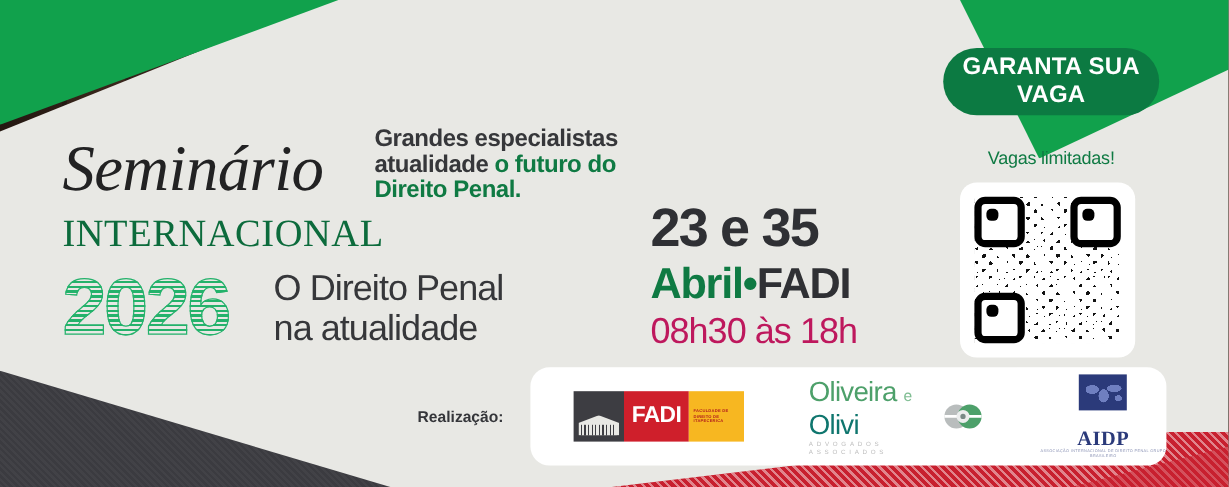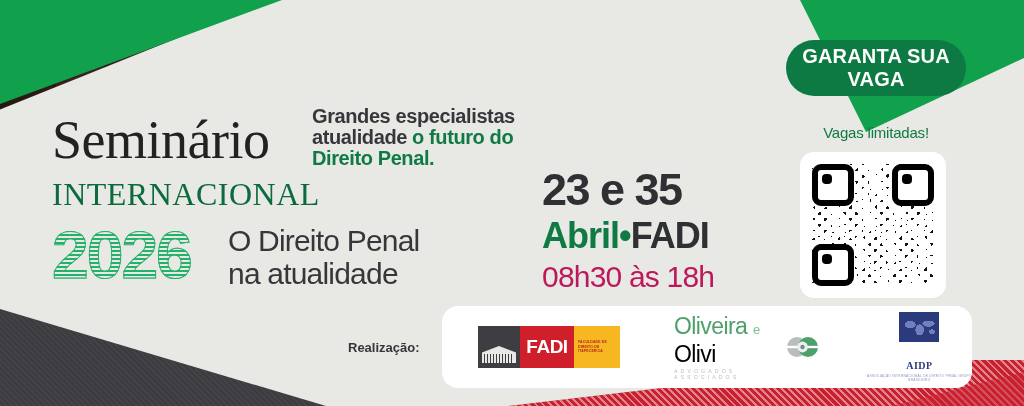--- a/index.html
+++ b/index.html
@@ -146,20 +146,21 @@
     left: 52px; top: 112px;
     width: 470px;
   }
   .t-seminario {
     font-family: "Liberation Serif", serif;
     font-size: 54px;
     line-height: 56px;
     color: #222223;
     letter-spacing: -0.5px;
     margin: 0;
+    font-style: italic;
   }
   .t-internacional {
     font-family: "Liberation Serif", serif;
     font-size: 32px;
     line-height: 52px;
     color: #0c6b3c;
     letter-spacing: 0.5px;
     margin: 0;
   }
   .t-2026 {
@@ -393,21 +394,21 @@
   }
   .oo-text {
     text-align: left;
   }
   .oo-name {
     font-size: 23px;
     line-height: 24px;
     color: #4da06a;
     letter-spacing: -0.6px;
   }
-  .oo-name .dk { color: #000000; }
+  .oo-name .dk { color: #0f766e; }
   .oo-name .amp { font-size: 13px; color: #7fbd92; }
   .oo-sub {
     font-size: 5.2px;
     letter-spacing: 3.1px;
     color: #bdbdbd;
     margin-top: 2px;
   }
   .oo-mark {
     width: 34px; height: 26px;
     margin-left: 9px;
@@ -430,21 +431,21 @@
     position: absolute;
     inset: 3px;
     background:
       radial-gradient(ellipse 9px 6px at 24% 40%, #6f7fc0 60%, transparent 62%),
       radial-gradient(ellipse 7px 9px at 52% 62%, #6f7fc0 60%, transparent 62%),
       radial-gradient(ellipse 10px 5px at 78% 36%, #6f7fc0 60%, transparent 62%),
       radial-gradient(ellipse 5px 4px at 88% 70%, #6f7fc0 60%, transparent 62%);
   }
   .aidp-name {
     font-family: "Liberation Serif", serif;
-    font-size: 10px;
+    font-size: 17px;
     line-height: 15px;
     font-weight: bold;
     color: #2b3a7a;
     letter-spacing: 0.5px;
     margin-top: 16px;
   }
   .aidp-sub {
     font-size: 3.2px;
     line-height: 4.4px;
     color: #8b93b5;

